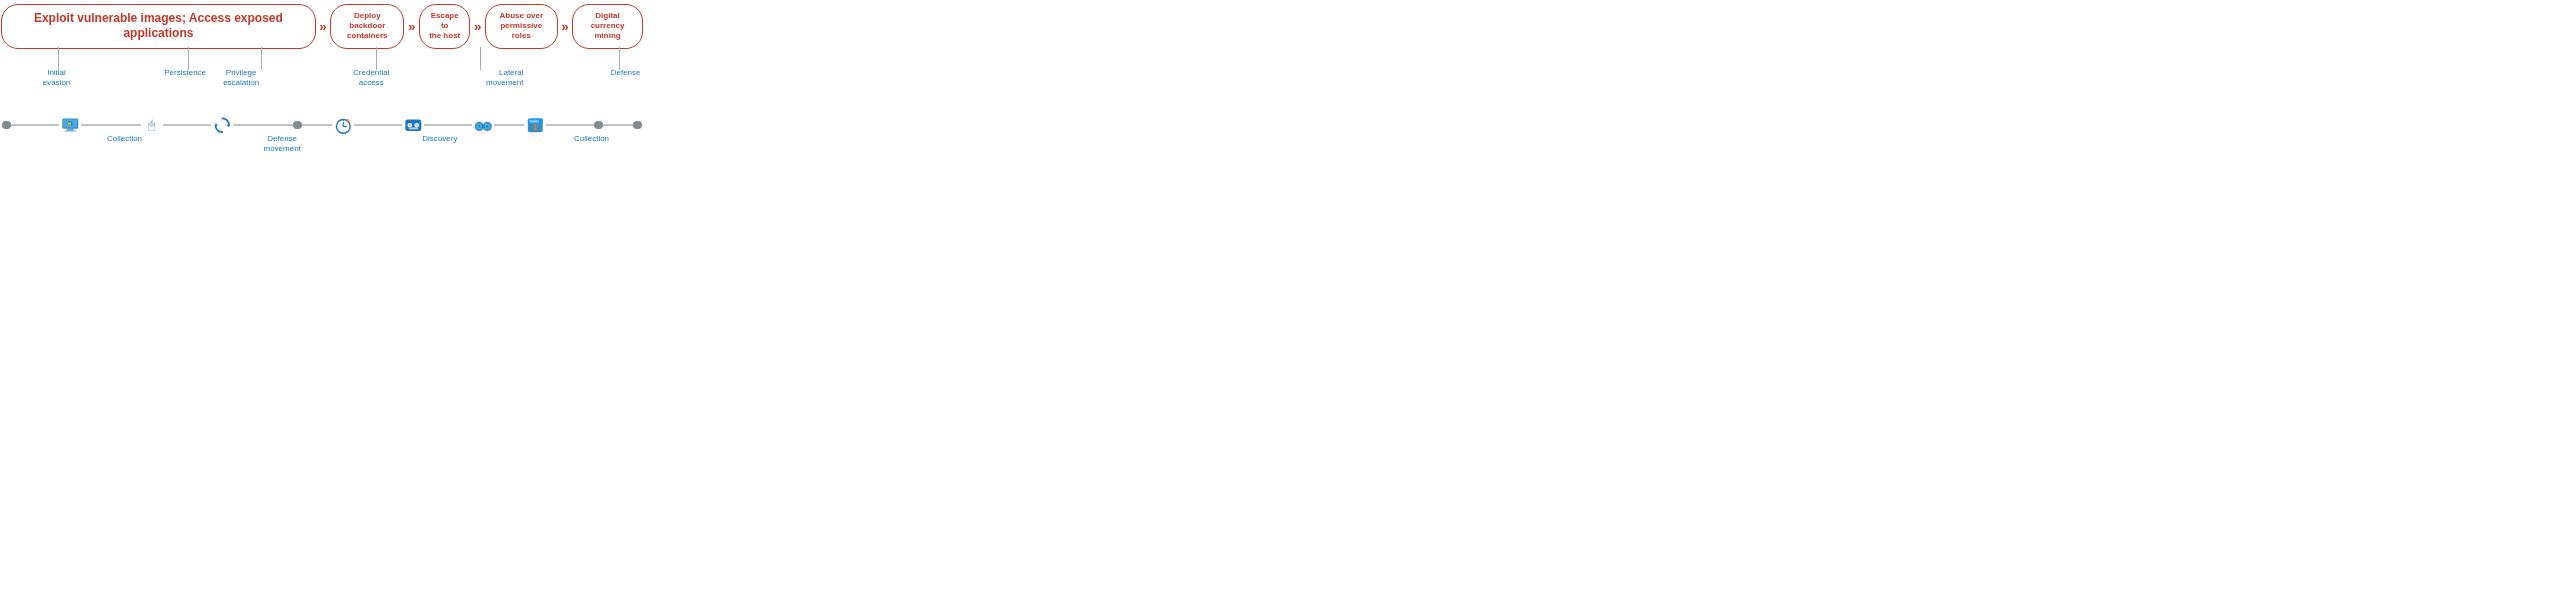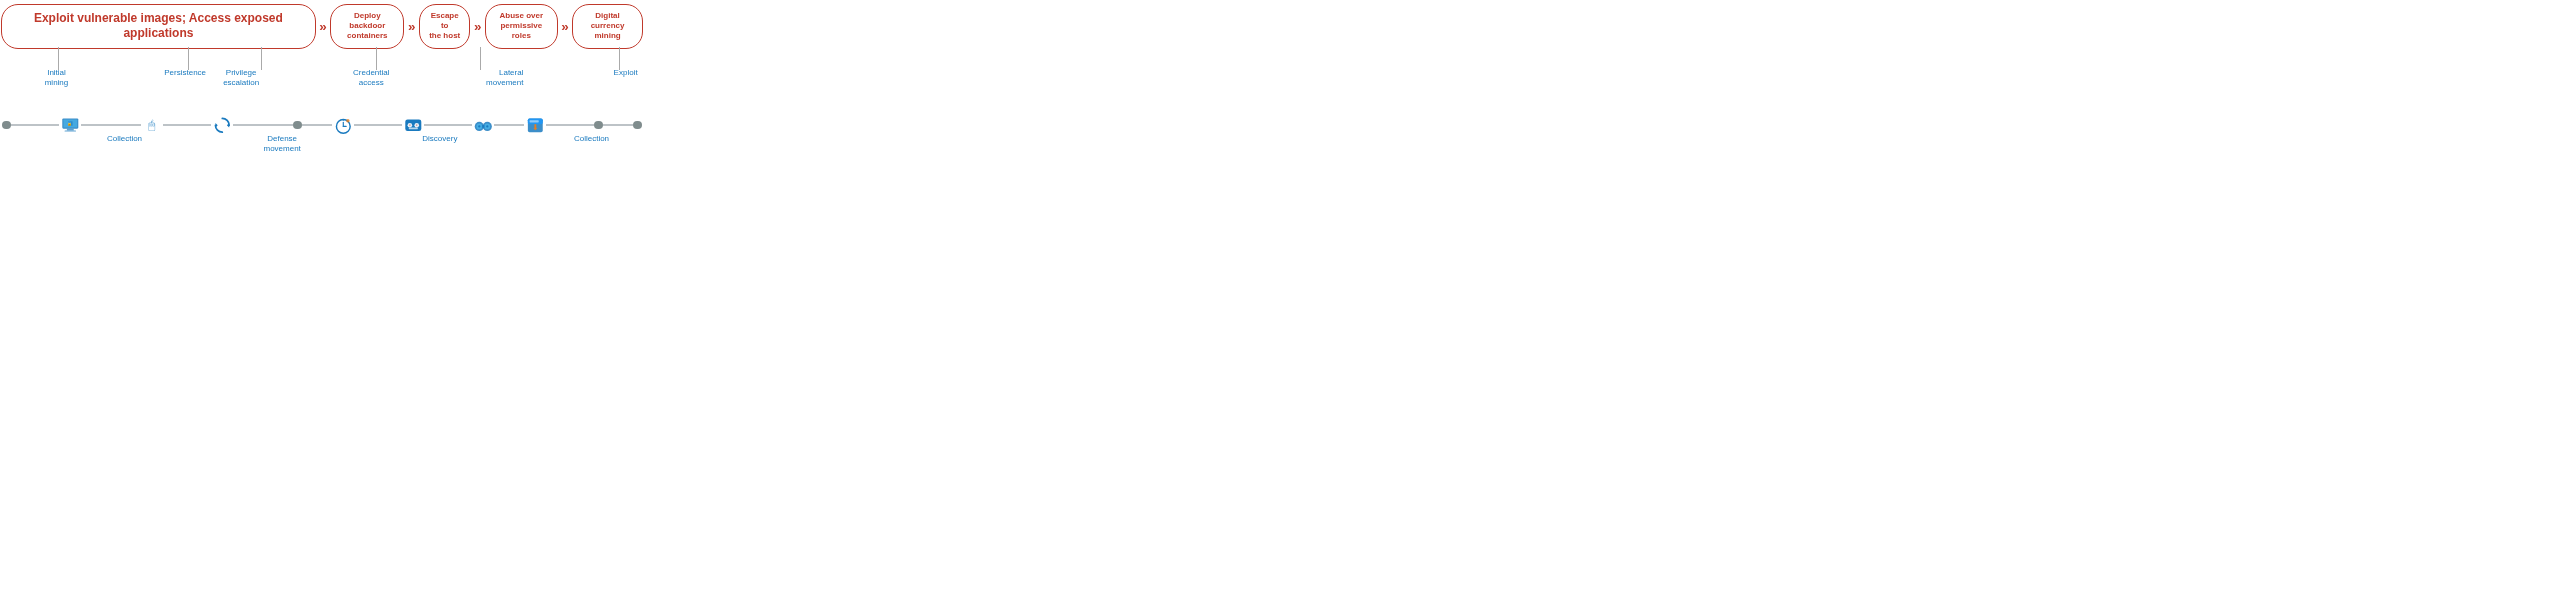--- a/index.html
+++ b/index.html
@@ -126,21 +126,21 @@
   <div class="connector" style="left:188px; top:47px; height:23px;"></div>
   <div class="connector" style="left:261px; top:47px; height:23px;"></div>
   <div class="connector" style="left:376px; top:47px; height:23px;"></div>
   <div class="connector" style="left:480px; top:47px; height:23px;"></div>
   <div class="connector" style="left:619px; top:47px; height:23px;"></div>
 
   <div style="position:absolute; top:68px; left:0; right:0; display:flex; align-items:flex-start;">
 
     <div style="width:36px; flex-shrink:0;"></div>
     <div class="label-item" style="width:41px;">
-      <span>Initial mining</span>
+      <span>Initial evasion</span>
     </div>
 
     <div style="flex:1;"></div>
 
     <div class="label-item" style="width:44px;">
       <span>Persistence</span>
     </div>
 
     <div style="width:12px; flex-shrink:0;"></div>
 
@@ -156,21 +156,21 @@
 
     <div style="flex:1;"></div>
 
     <div class="label-item" style="width:44px;text-align:right;">
       <span>Lateral<br>movement</span>
     </div>
 
     <div style="flex:1;"></div>
 
     <div class="label-item" style="width:32px; margin-right:2.4px;">
-      <span>Exploit</span>
+      <span>Defense</span>
     </div>
 
   </div>
 
   <div style="position:absolute; top:114px; left:2.4px; right:2.4px; display:flex; align-items:center;">
 
     <div class="timeline-dot"></div>
     <div class="timeline-line" style="flex:0.8;"></div>
 
     <div class="timeline-icon">

